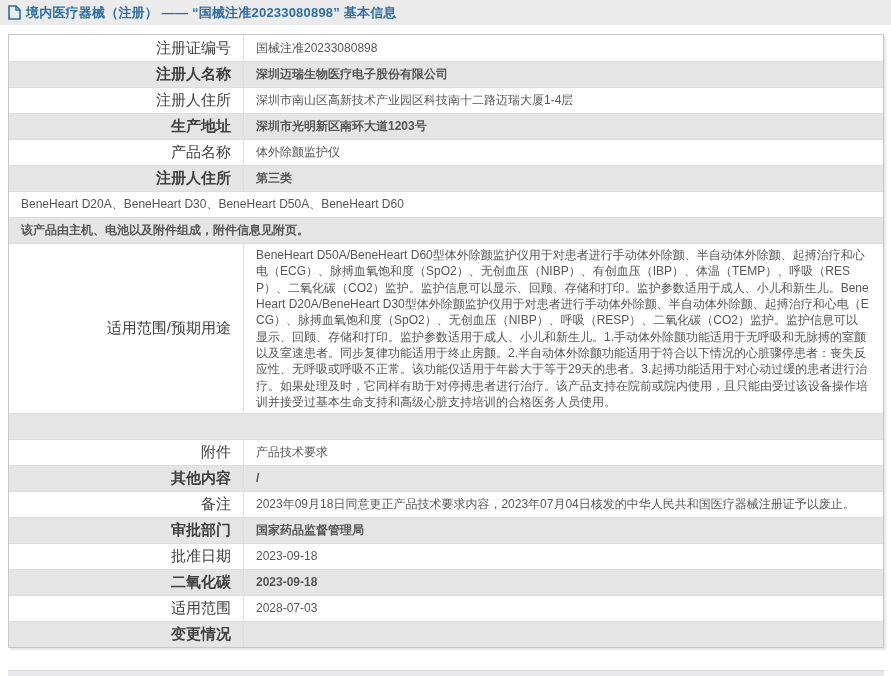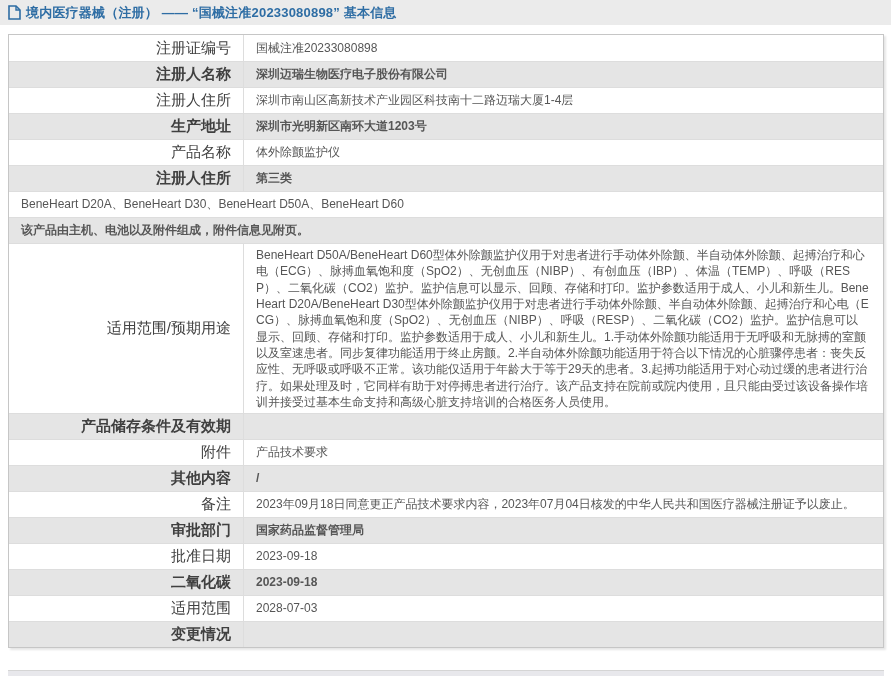--- a/index.html
+++ b/index.html
@@ -104,23 +104,20 @@
     <div class="row alt">
       <div class="cell-value">该产品由主机、电池以及附件组成，附件信息见附页。</div>
     </div>
     <div class="row">
       <div class="cell-label">
         <span>适用范围/预期用途</span>
       </div>
       <div class="cell-value">BeneHeart D50A/BeneHeart D60型体外除颤监护仪用于对患者进行手动体外除颤、半自动体外除颤、起搏治疗和心电（ECG）、脉搏血氧饱和度（SpO2）、无创血压（NIBP）、有创血压（IBP）、体温（TEMP）、呼吸（RESP）、二氧化碳（CO2）监护。监护信息可以显示、回顾、存储和打印。监护参数适用于成人、小儿和新生儿。BeneHeart D20A/BeneHeart D30型体外除颤监护仪用于对患者进行手动体外除颤、半自动体外除颤、起搏治疗和心电（ECG）、脉搏血氧饱和度（SpO2）、无创血压（NIBP）、呼吸（RESP）、二氧化碳（CO2）监护。监护信息可以显示、回顾、存储和打印。监护参数适用于成人、小儿和新生儿。1.手动体外除颤功能适用于无呼吸和无脉搏的室颤以及室速患者。同步复律功能适用于终止房颤。2.半自动体外除颤功能适用于符合以下情况的心脏骤停患者：丧失反应性、无呼吸或呼吸不正常。该功能仅适用于年龄大于等于29天的患者。3.起搏功能适用于对心动过缓的患者进行治疗。如果处理及时，它同样有助于对停搏患者进行治疗。该产品支持在院前或院内使用，且只能由受过该设备操作培训并接受过基本生命支持和高级心脏支持培训的合格医务人员使用。</div>
     </div>
     <div class="row alt">
-      <div class="cell-label">
-        <span>产品储存条件及有效期</span>
-      </div>
       <div class="cell-value"></div>
     </div>
     <div class="row">
       <div class="cell-label">
         <span>附件</span>
       </div>
       <div class="cell-value">产品技术要求</div>
     </div>
     <div class="row alt">
       <div class="cell-label">

